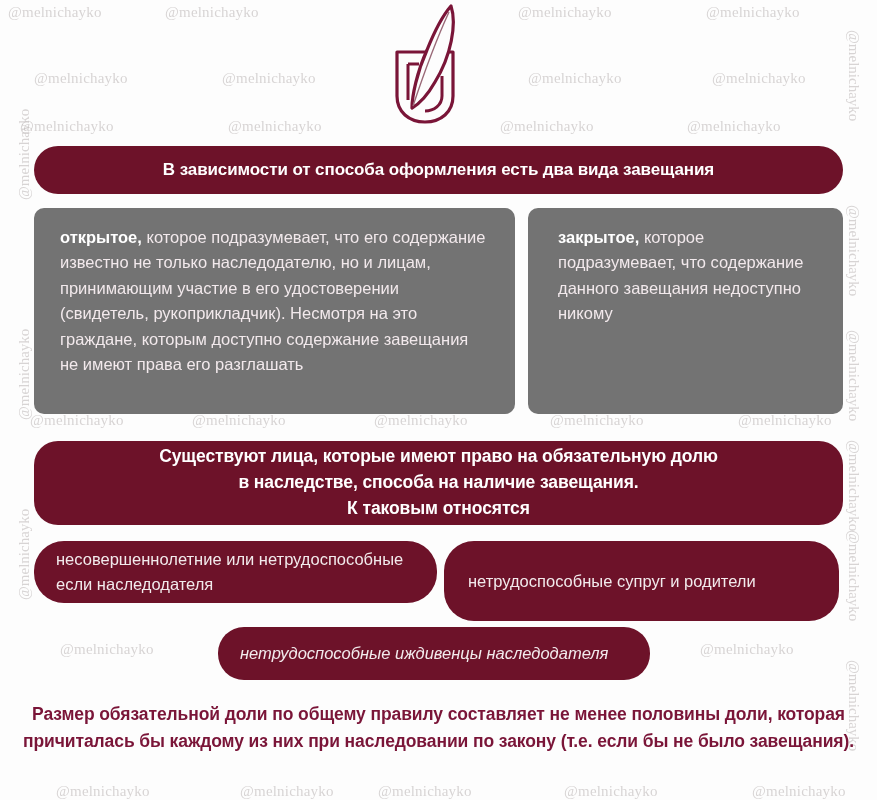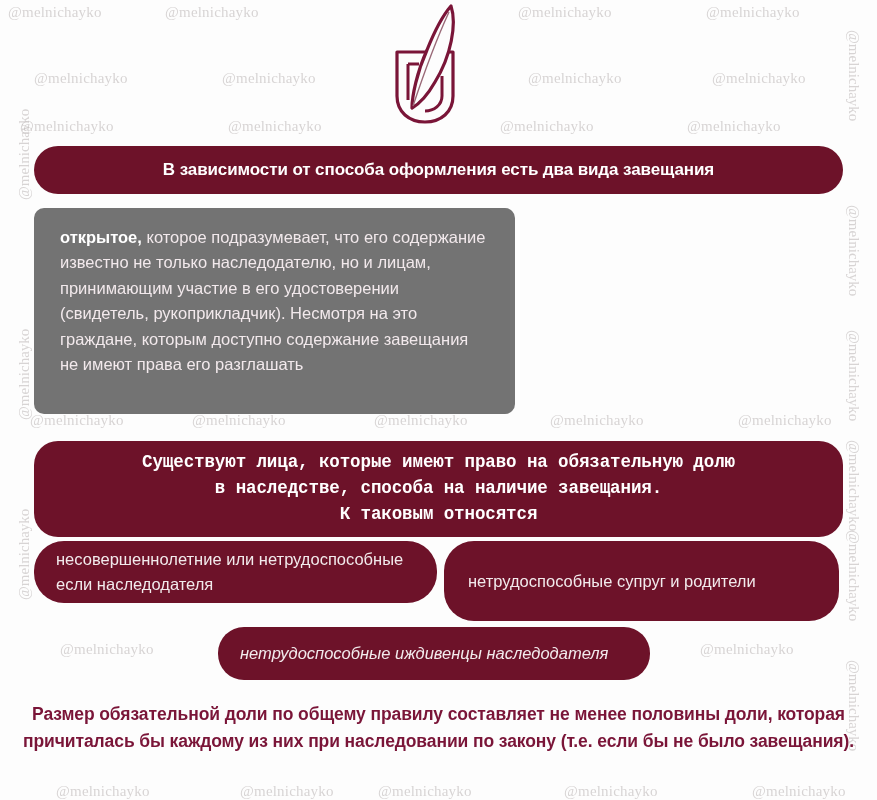--- a/index.html
+++ b/index.html
@@ -121,25 +121,24 @@
   }
   .card-text b {
     font-weight: bold;
     color: #ffffff;
   }
 
   #mandatory-bar {
     left: 34px;
     top: 441px;
     width: 809px;
-    height: 96px;
+    height: 84px;
     border-radius: 24px;
     flex-direction: column;
     justify-content: center;
-    font-family: Liberation Mono, monospace;
   }
   #mandatory-bar .bar-text {
     font-size: 17.5px;
     font-weight: bold;
     line-height: 1.48;
     text-align: center;
     letter-spacing: -0.1px;
   }
 
   .person-pill {
@@ -260,20 +259,25 @@
     <div class="bar" id="header-bar">
       <span class="bar-text">В зависимости от способа оформления есть два вида завещания</span>
     </div>
 
     <div class="card" id="card-open">
       <p class="card-text">
         <b>открытое,</b><span> которое подразумевает, что его содержание известно не только наследодателю, но и лицам, принимающим участие в его удостоверении (свидетель, рукоприкладчик). Несмотря на это граждане, которым доступно содержание завещания не имеют права его разглашать</span>
       </p>
     </div>
 
+    <div class="card" id="card-closed">
+      <p class="card-text">
+        <b> закрытое,</b><span> которое подразумевает, что содержание данного завещания недоступно никому</span>
+      </p>
+    </div>
 
     <div class="bar" id="mandatory-bar">
       <span class="bar-text">Существуют лица, которые имеют право на обязательную долю</span>
       <span class="bar-text">в наследстве, способа на наличие завещания.</span>
       <span class="bar-text">К таковым относятся</span>
     </div>
 
     <div class="person-pill" id="person-children">
       <span class="pill-text">несовершеннолетние или нетрудоспособные если наследодателя</span>
     </div>

